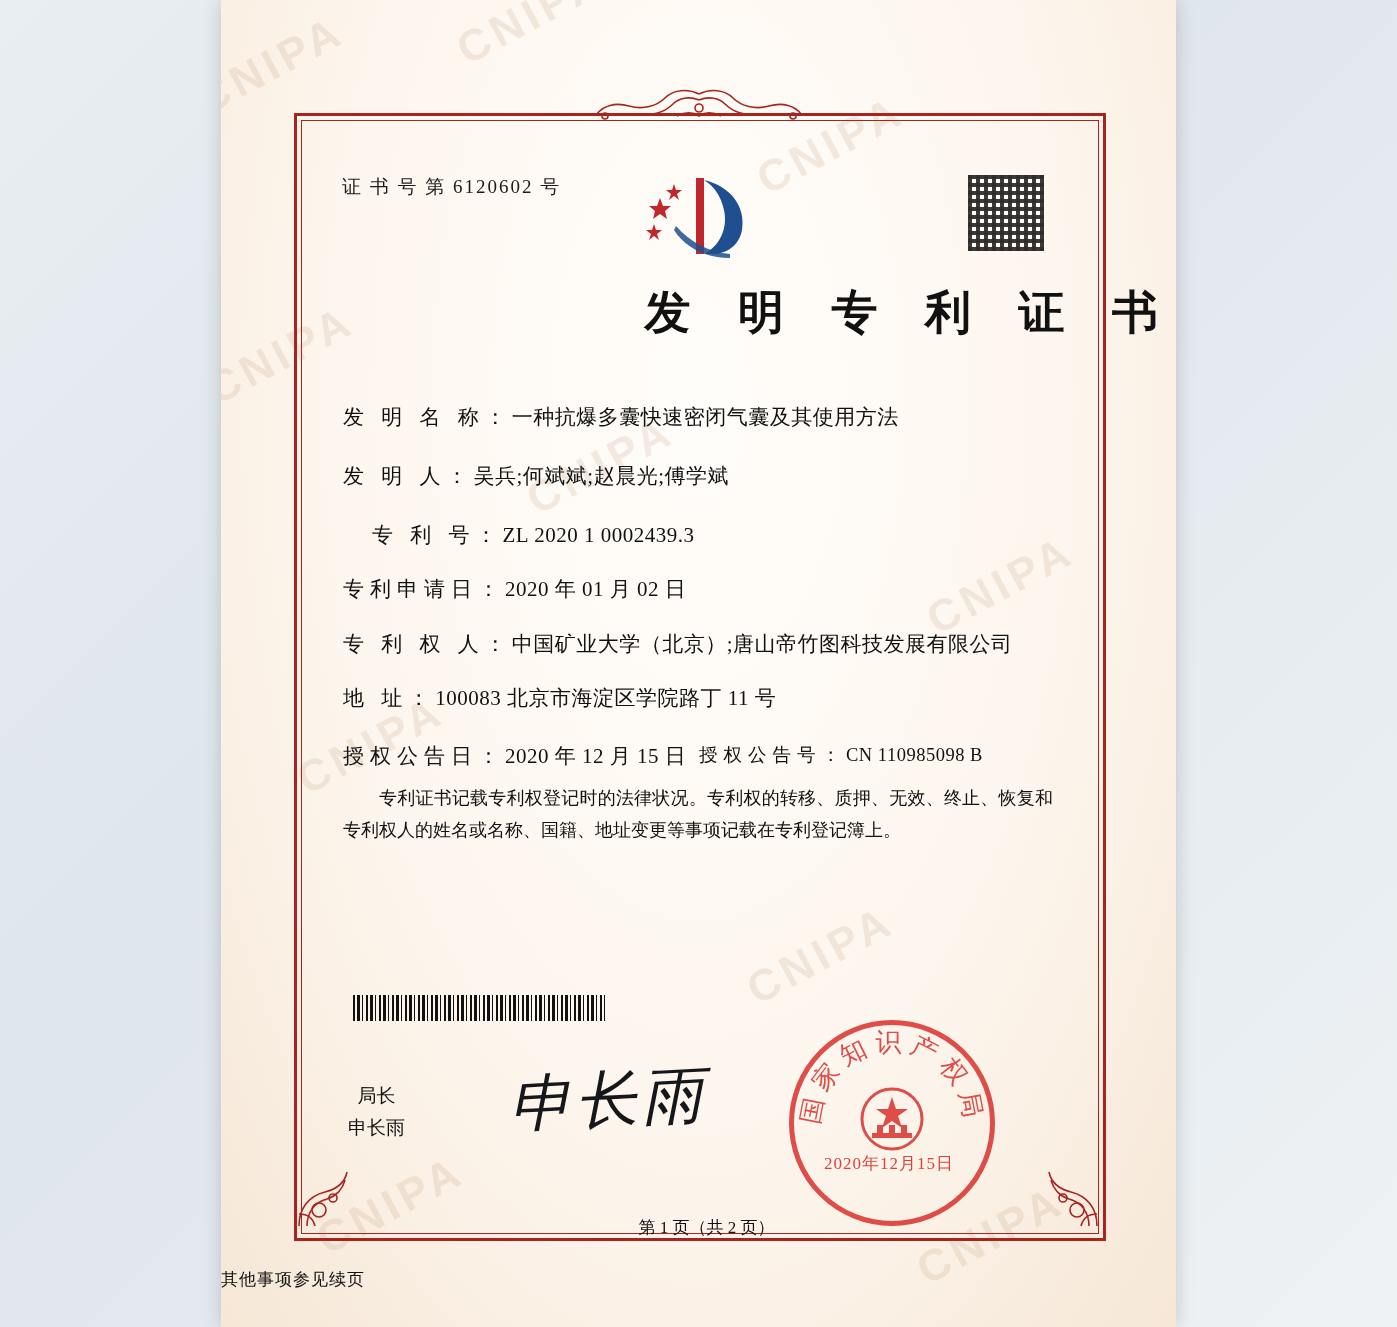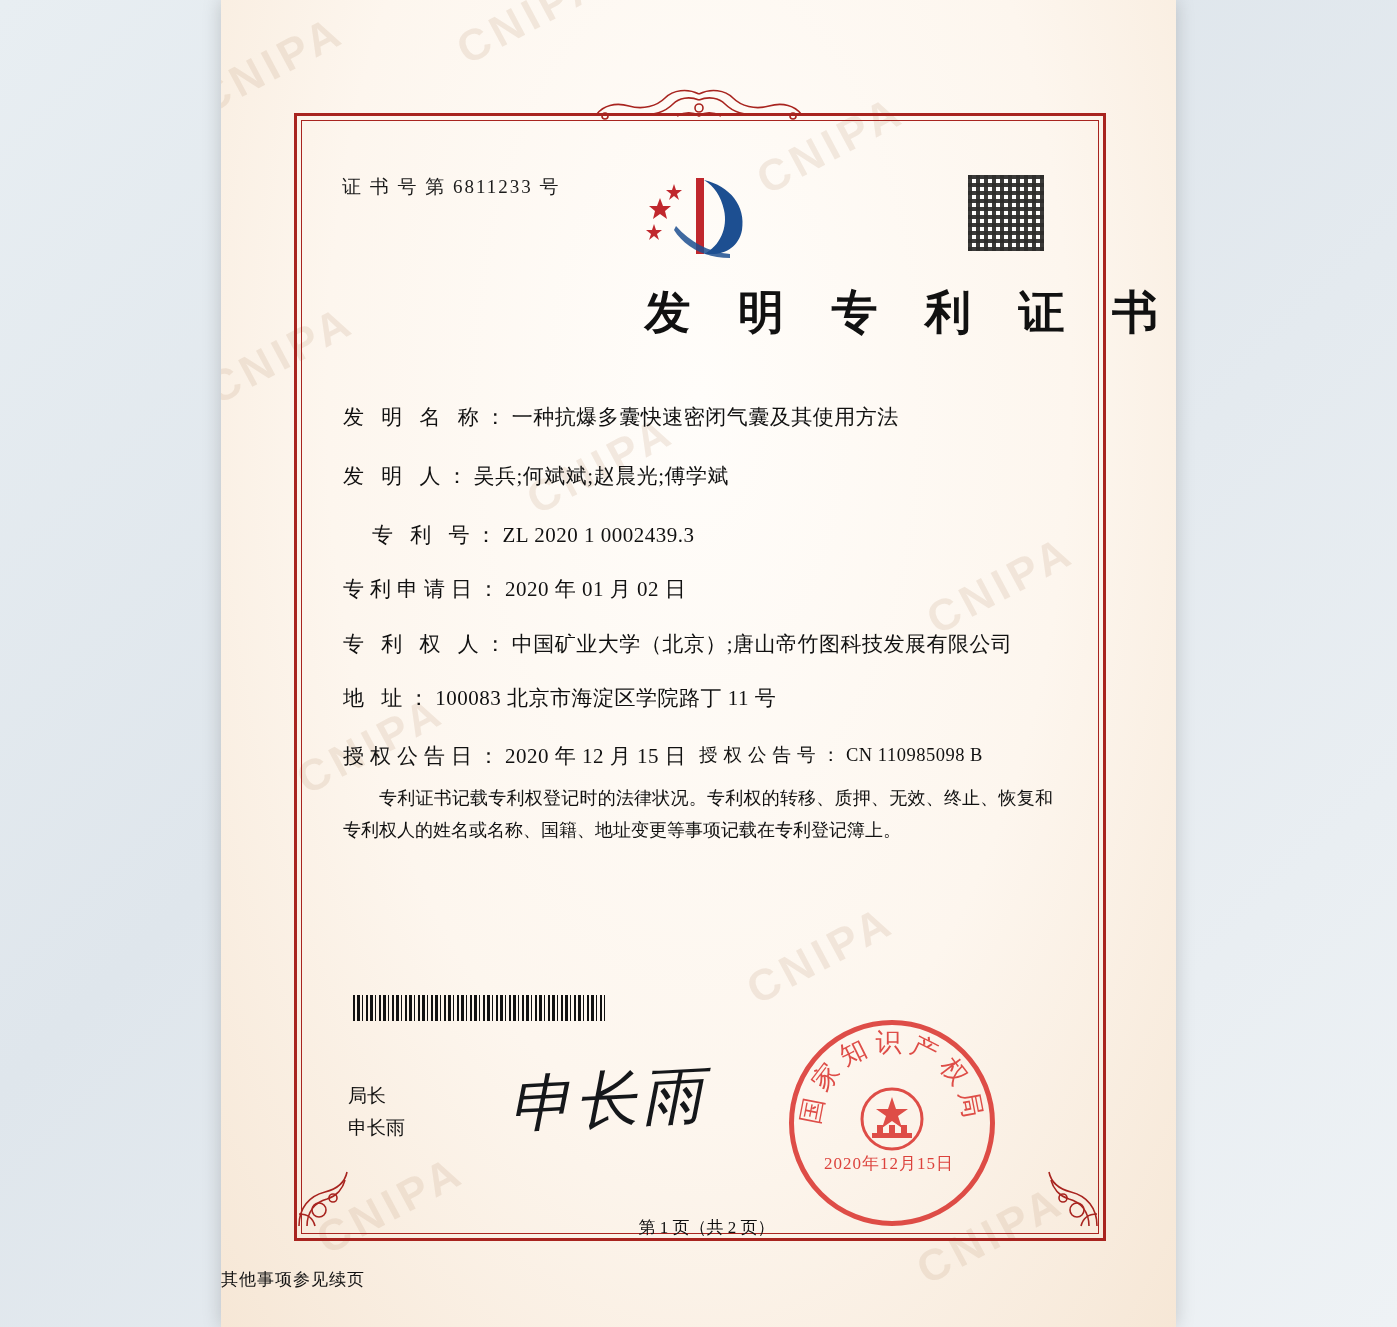--- a/index.html
+++ b/index.html
@@ -181,20 +181,21 @@
   }
 
   
   #sig-label {
     position: absolute;
     left: 127px;
     top: 1080px;
     font-size: 19px;
     line-height: 32px;
     color: #111;
+    text-align: center;
   }
   #signature {
     position: absolute;
     left: 288px;
     top: 1058px;
     font-size: 62px;
     color: #15171a;
     font-family: "Liberation Serif", "DejaVu Serif", serif;
     font-style: italic;
     letter-spacing: 4px;
@@ -301,21 +302,21 @@
   <svg class="orn-corner orn-br" viewBox="0 0 62 62">
     <g fill="none" stroke="#a8241f" stroke-width="1.6">
       <path d="M4 58 C4 40 14 28 30 24 C42 21 50 14 52 4"></path>
       <path d="M12 58 C12 44 20 34 32 31 C42 28 48 20 50 12"></path>
       <circle cx="24" cy="42" r="7"></circle>
       <circle cx="38" cy="30" r="4"></circle>
       <path d="M4 46 C12 46 18 50 20 58"></path>
     </g>
   </svg>
 
-  <div id="cert-number">证 书 号 第 6811233 号</div>
+  <div id="cert-number">证 书 号 第 6120602 号</div>
 
   <svg id="emblem" viewBox="0 0 130 95">
     <g fill="#c0272d">
       <polygon points="26,30 29,38 37,38 31,43 33,51 26,46 19,51 21,43 15,38 23,38"></polygon>
       <polygon points="20,56 22,62 28,62 23,66 25,72 20,68 15,72 17,66 12,62 18,62"></polygon>
       <polygon points="40,16 42,22 48,22 43,26 45,32 40,28 35,32 37,26 32,22 38,22"></polygon>
     </g>
     <path d="M62 10 L70 10 L70 86 L62 86 Z" fill="#c0272d"></path>
     <path d="M70 12 C96 18 112 38 108 62 C105 78 92 86 78 86 L70 86 C86 78 94 60 90 42 C87 28 80 18 70 12 Z" fill="#1d4f91"></path>
     <path d="M42 58 C56 74 74 84 96 86 L96 90 C70 90 50 78 40 62 Z" fill="#1d4f91" opacity=".85"></path>

